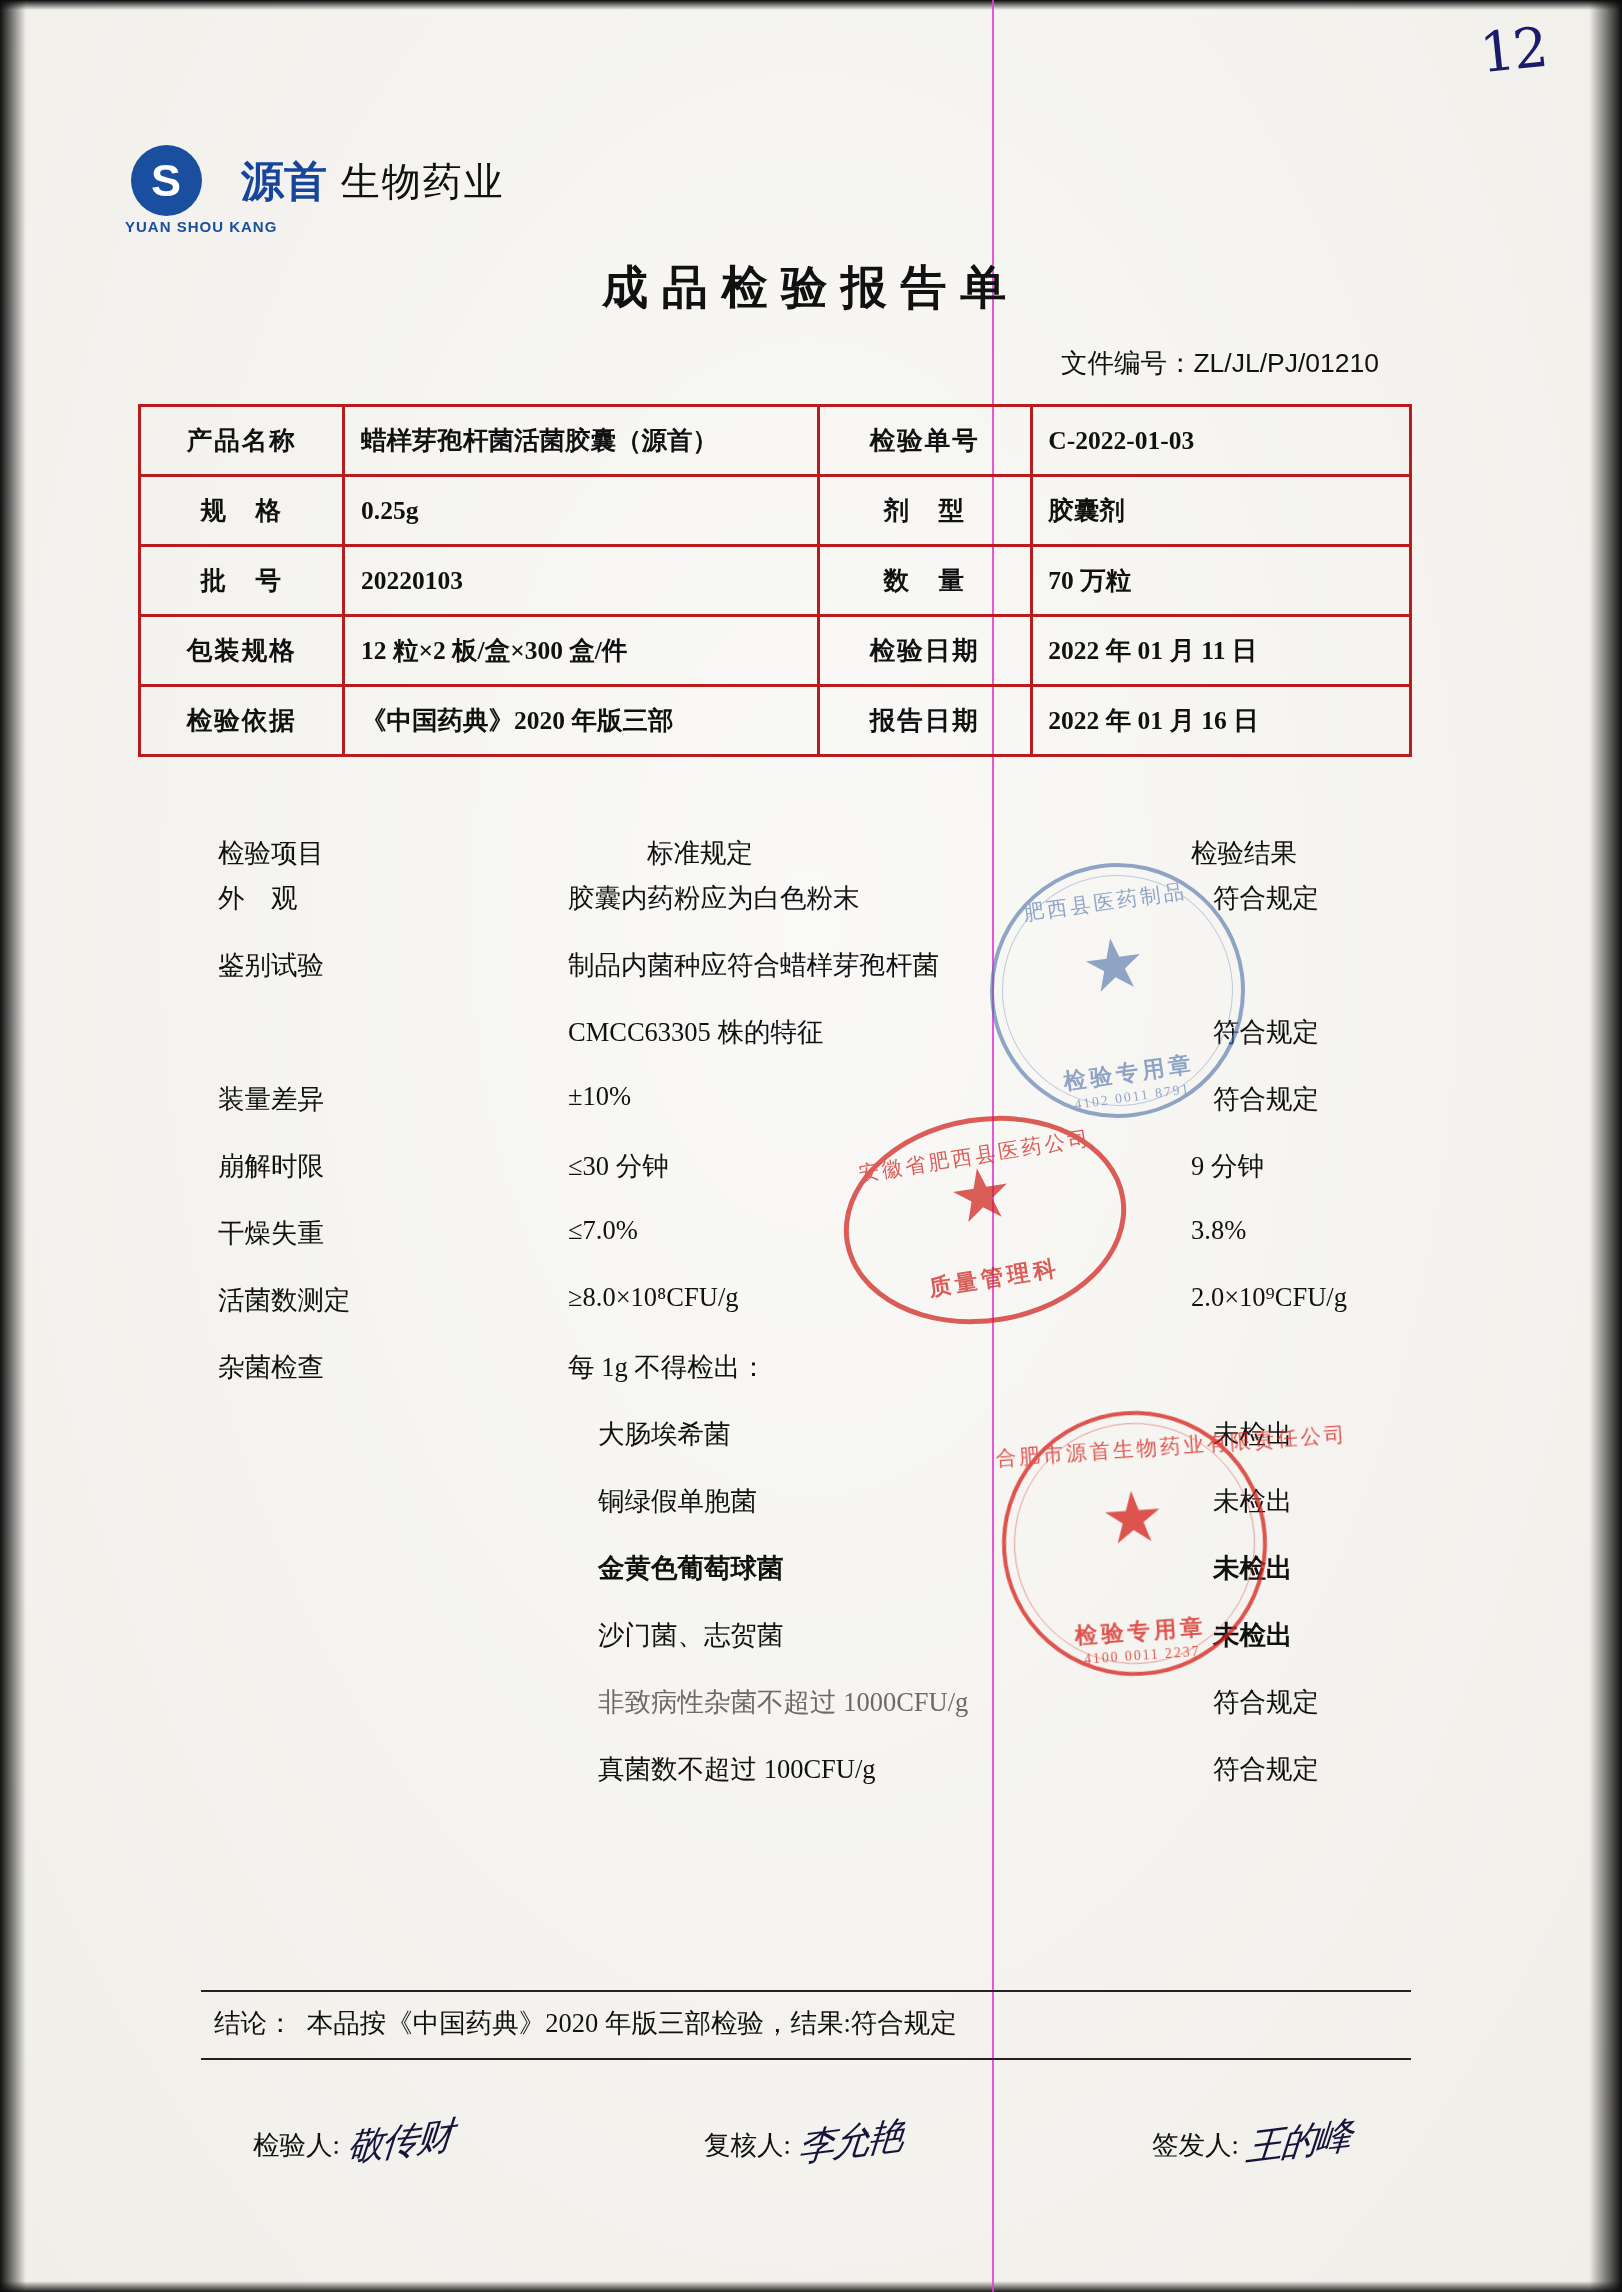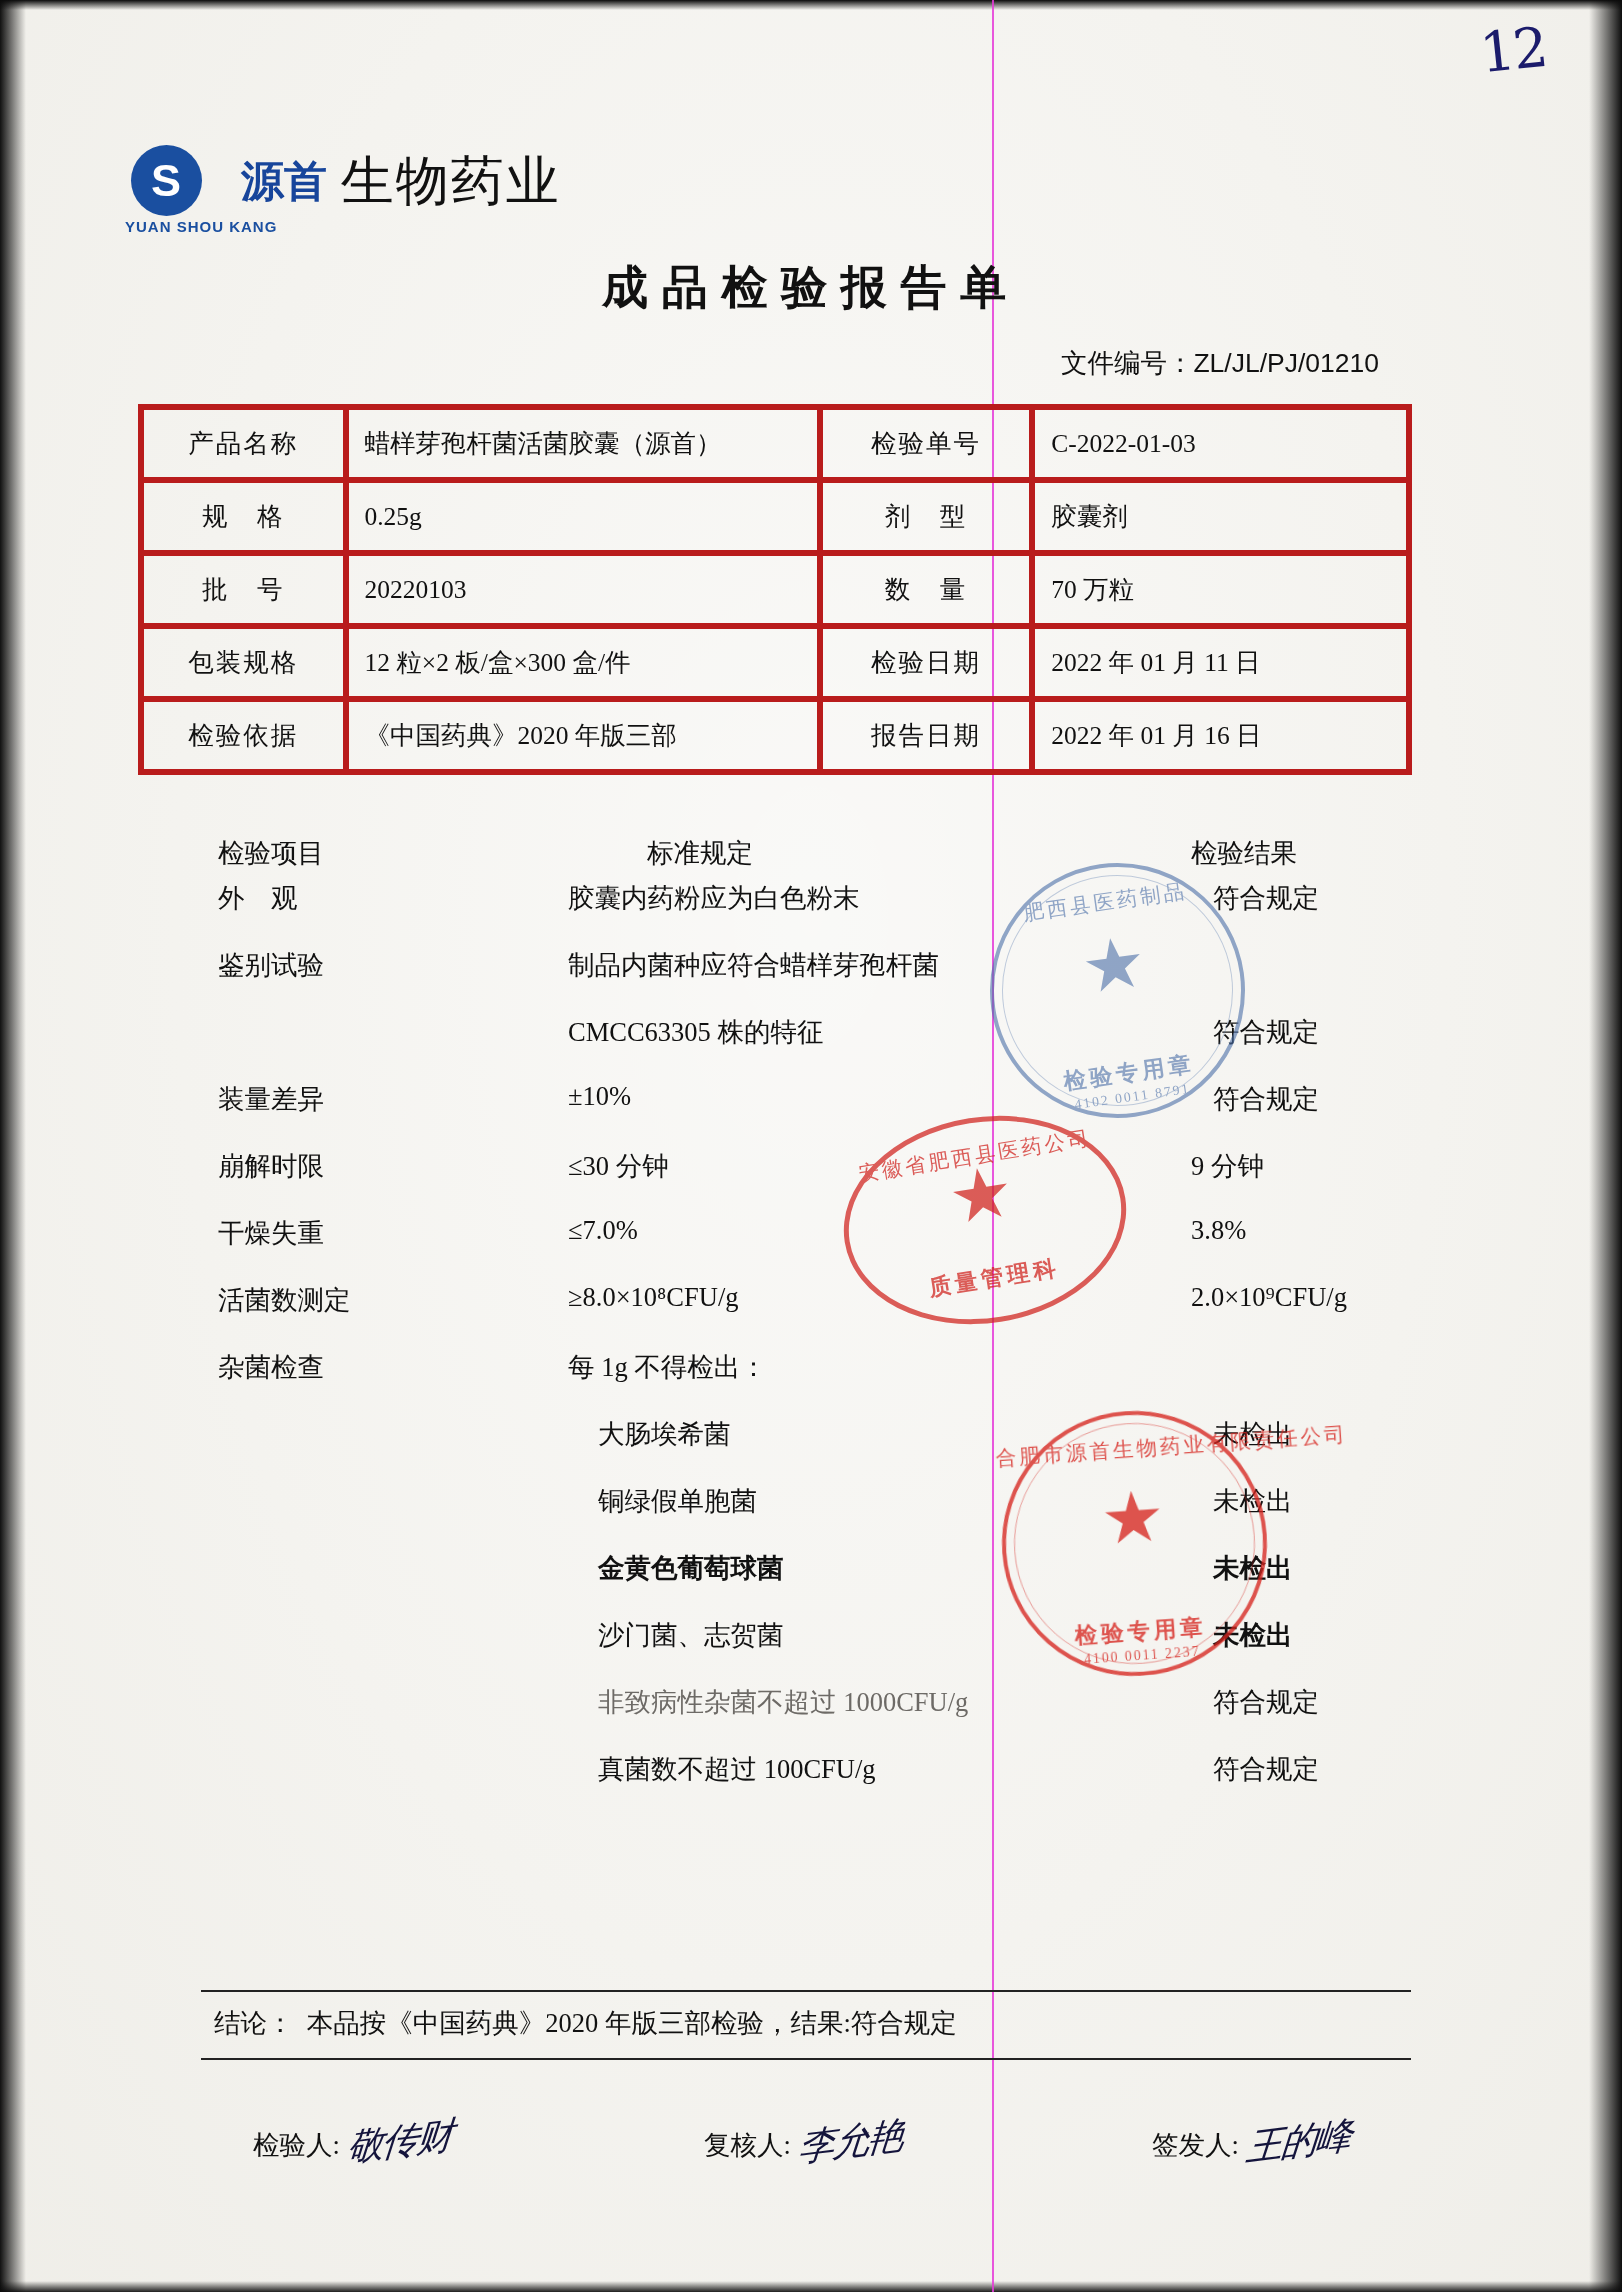--- a/index.html
+++ b/index.html
@@ -103,21 +103,21 @@
   }
   .logo-cn-brush {
     font-family: "DejaVu Serif", serif;
     font-size: 43px;
     color: #17459b;
     margin-left: 18px;
     font-weight: bold;
   }
   .logo-cn-plain {
     font-family: "Liberation Sans", sans-serif;
-    font-size: 53px;
+    font-size: 39px;
     color: #111;
     margin-left: 13.7px;
     letter-spacing: 2px;
   }
 
   
   .doc-title {
     position: absolute;
     left: 0; top: 257px;
     width: 1622px;
@@ -144,25 +144,26 @@
   
   .info-table {
     position: absolute;
     left: 138px; top: 404px;
     width: 1274px;
     border-collapse: collapse;
     font-size: 25.5px;
     color: #111;
   }
   .info-table td {
-    border: 6px solid #b91c1c;
+    border: 3px solid #b91c1c;
     height: 67px;
     padding: 0 15.7px;
     vertical-align: middle;
     white-space: nowrap;
+    font-weight: bold;
   }
   .lbl {
     width: 182px;
     text-align: center;
     letter-spacing: 2px;
   }
   .val {
     width: 457px;
   }
   .lbl2 {

